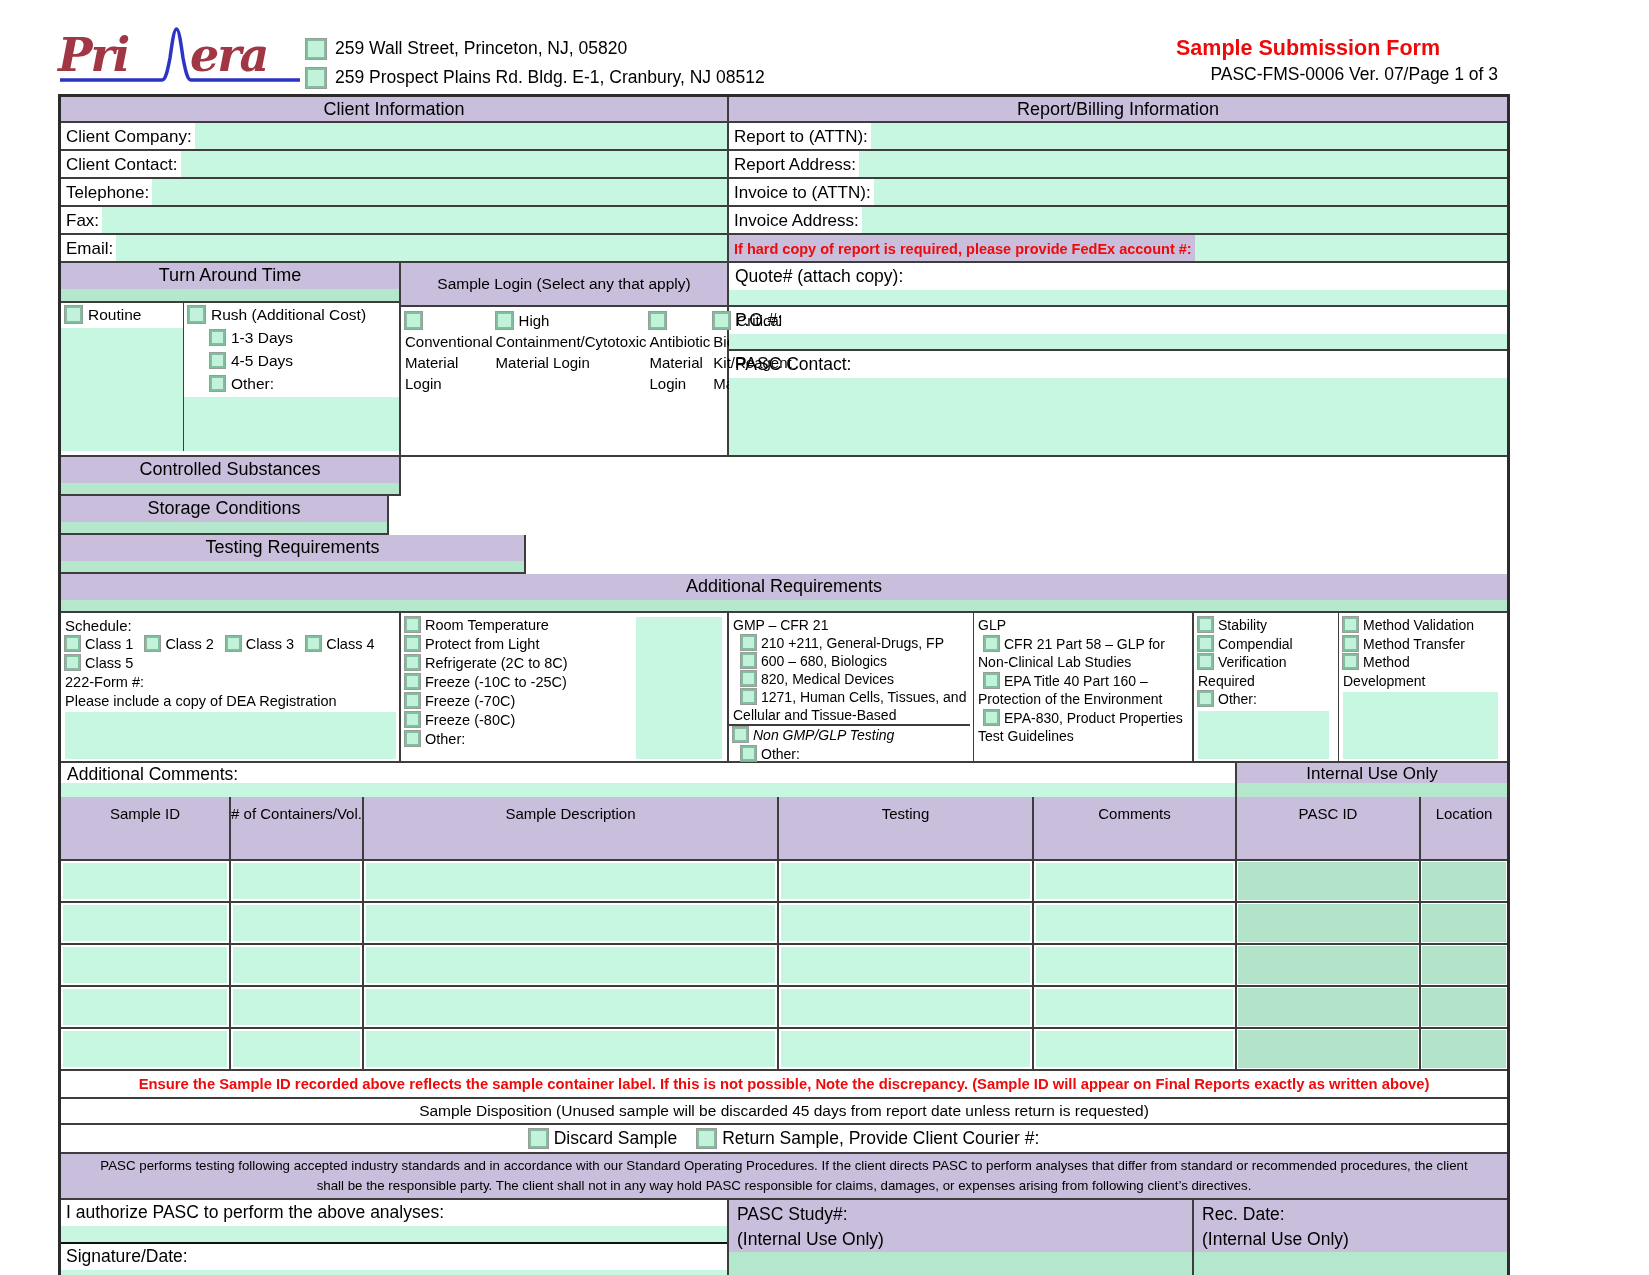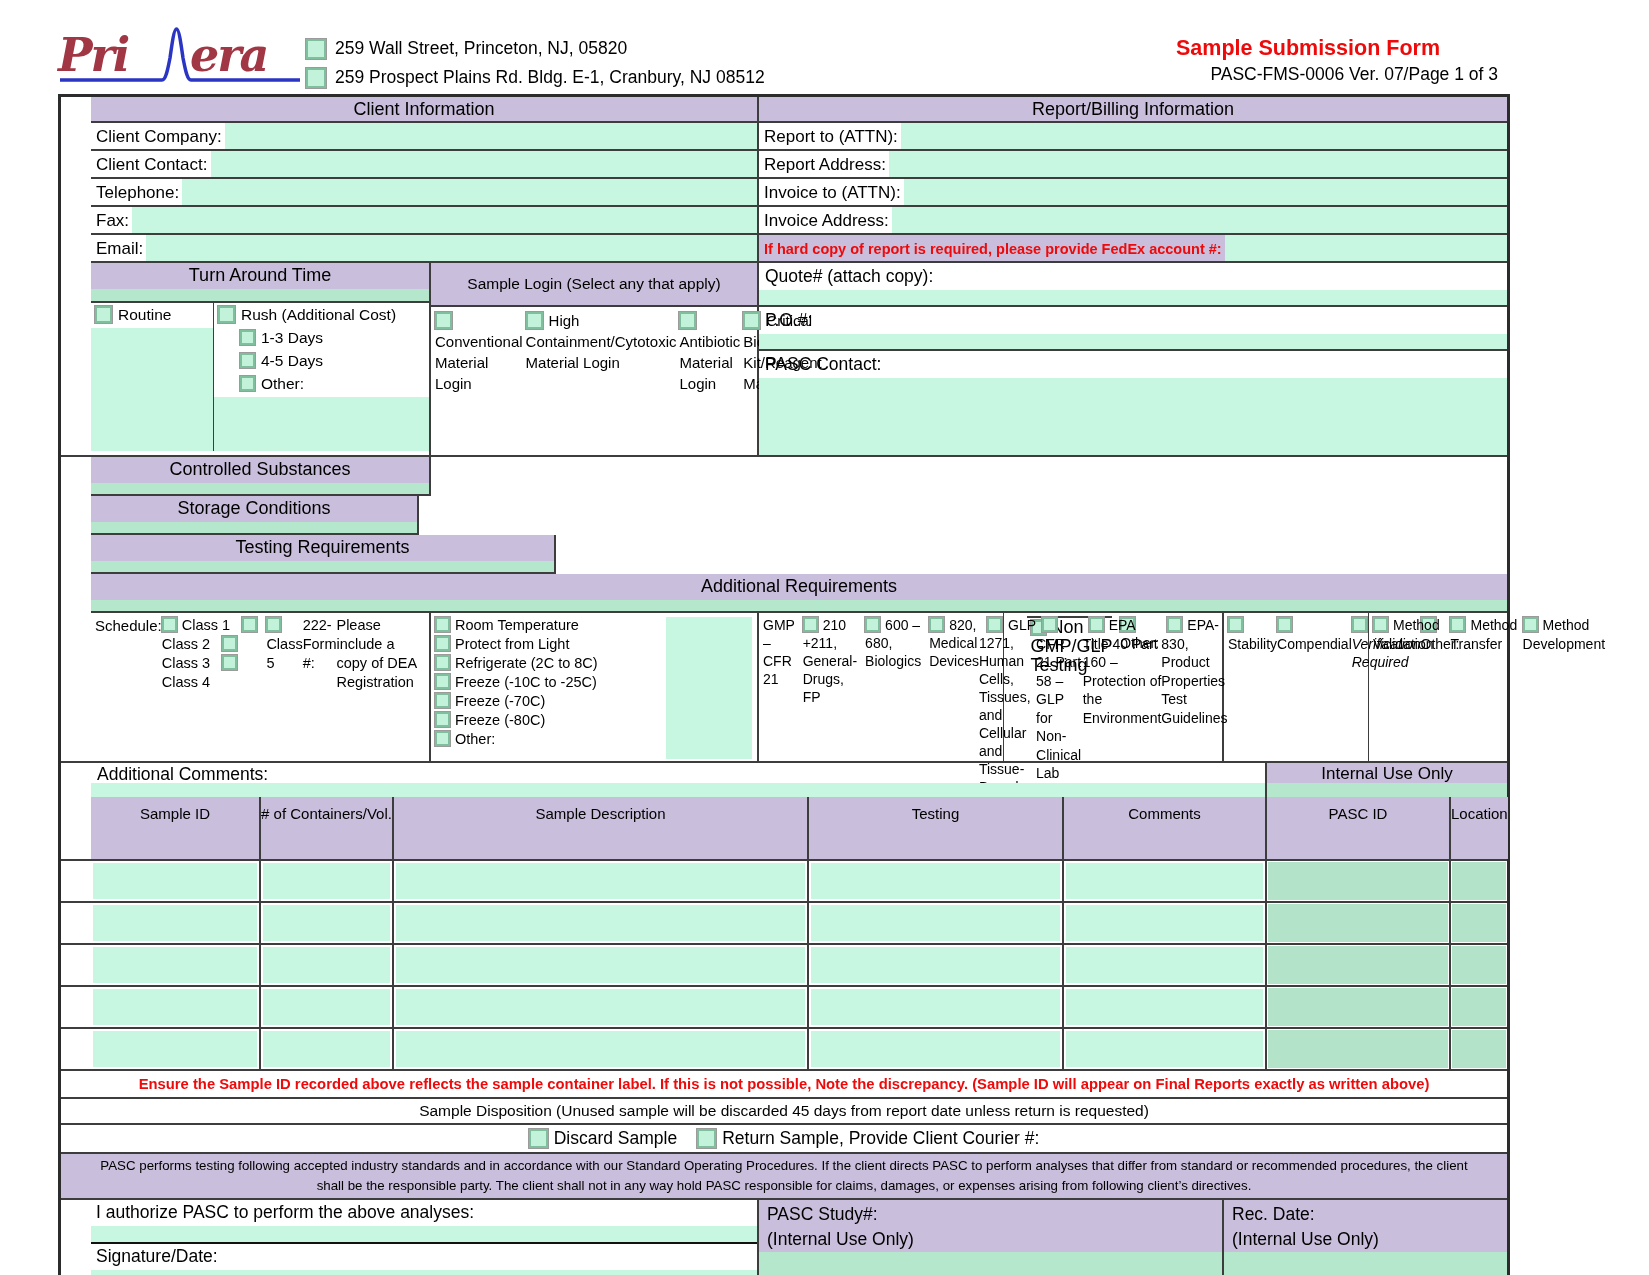--- a/index.html
+++ b/index.html
@@ -27,21 +27,21 @@
   .addresses{flex:1;padding-top:22px;}
   .addr-line{display:flex;align-items:center;gap:9px;height:29px;font-size:17.5px;}
   .titleblock{width:470px;flex:none;padding-top:24px;text-align:right;}
   .form-title{color:var(--red);font-weight:bold;font-size:21.5px;padding-right:70px;}
   .doc-number{font-size:17.5px;padding-right:12px;margin-top:3px;}
 
   
   .cb{display:inline-block;width:17px;height:17px;background:#c3f2da;border:2px solid #7fbf9e;outline:1px solid #9b9b9b;outline-offset:0;vertical-align:-3px;flex:none;}
   .cb.s{width:15px;height:15px;vertical-align:-2px;}
   .form{border:3px solid #2c2c2c;width:1452px;font-size:17px;}
-  .row{display:flex;width:100%;padding-left:30px;}
+  .row{display:flex;width:100%;}
   .br{border-right:2px solid var(--bd);}
   .br1{border-right:1px solid var(--bd);}
   .bb{border-bottom:2px solid var(--bd);}
   .sec-h{background:var(--purple);text-align:center;font-size:18px;}
   .hstrip{height:13px;background:var(--sage);}
   .col{display:flex;flex-direction:column;}
 
   .w-l{width:668px;flex:none;}
   .w-r{flex:1;}
   .w340{width:340px;flex:none;}
@@ -67,21 +67,21 @@
   .greenblock{background:var(--mint);flex:1;margin-top:2px;}
   .login-content{display:flex;flex-direction:row;height:148px;padding:2px 2px 0 4px;font-size:15px;}
   .login-content .opt{font-size:15px;line-height:21px;padding-left:0;}
   .sdsrow{margin-top:auto;padding-bottom:3px;font-size:15px;}
   .sdsrow .cb{margin:0 5px 0 8px;}
 
   .qlabel{height:27px;padding:3px 0 0 6px;font-size:17.5px;}
   .qfill{background:var(--mint);}
 
   .secc{height:150px;}
-  .dense{font-size:14.5px;line-height:19px;padding:3px 3px 0 4px;display:flex;flex-direction:row;}
+  .dense{font-size:14.5px;line-height:19px;padding:3px 3px 0 4px;display:flex;flex-direction:column;}
   .dense .opt{font-size:14.5px;line-height:19px;padding:0;}
   .dense .cb{width:15px;height:15px;vertical-align:-2px;margin-right:5px;}
   .classrow .lbl{margin-right:8px;}
   .sc-wrap{display:flex;gap:33px;}
   .sc-list{width:198px;flex:none;}
   .sc-green{flex:1;background:var(--mint);margin:1px 2px 2px 0;}
   .divtop{border-top:2px solid var(--bd);margin-left:-4px;padding-left:4px!important;}
   .ar-green{background:var(--mint);flex:1;margin:2px 6px 2px 0;}
 
   .cmt-label{height:20px;padding:1px 0 0 6px;font-size:17.5px;}
@@ -315,36 +315,36 @@
         <div class="sc-green"></div>
       </div>
 
       <div class="w465 br" style="display:flex;">
         <div class="dense br1" style="width:245px;font-size:14px;line-height:18px;">
           <div>GMP – CFR 21</div>
           <div class="opt" style="font-size:14px;line-height:18px;padding-left:8px;"><span class="cb"></span><span>210 +211, General-Drugs, FP</span></div>
           <div class="opt" style="font-size:14px;line-height:18px;padding-left:8px;"><span class="cb"></span><span>600 – 680, Biologics</span></div>
           <div class="opt" style="font-size:14px;line-height:18px;padding-left:8px;"><span class="cb"></span><span>820, Medical Devices</span></div>
           <div class="opt" style="font-size:14px;line-height:18px;text-indent:8px;"><span class="cb"></span><span>1271, Human Cells, Tissues, and Cellular and Tissue-Based</span></div>
-          <div class="opt divtop" style="font-size:18px;line-height:19px;padding-left:12px;"><span class="cb"></span><span>Non GMP/GLP Testing</span></div>
+          <div class="opt divtop" style="font-size:14px;line-height:19px;padding-left:12px;font-style:italic;"><span class="cb"></span><span>Non GMP/GLP Testing</span></div>
           <div class="opt" style="font-size:14px;line-height:18px;padding-left:8px;"><span class="cb"></span><span>Other:</span></div>
         </div>
         <div class="dense" style="flex:1;font-size:14px;line-height:18.5px;">
           <div>GLP</div>
           <div class="opt" style="font-size:14px;line-height:18.5px;text-indent:6px;"><span class="cb"></span><span>CFR 21 Part 58 – GLP for Non-Clinical Lab Studies</span></div>
           <div class="opt" style="font-size:14px;line-height:18.5px;text-indent:6px;"><span class="cb"></span><span>EPA Title 40 Part 160 – Protection of the Environment</span></div>
           <div class="opt" style="font-size:14px;line-height:18.5px;text-indent:6px;"><span class="cb"></span><span>EPA-830, Product Properties Test Guidelines</span></div>
         </div>
       </div>
 
       <div style="flex:1;display:flex;">
         <div class="dense br1" style="width:145px;font-size:14px;line-height:18.5px;">
           <div class="opt" style="font-size:14px;line-height:18.5px;"><span class="cb"></span><span>Stability</span></div>
           <div class="opt" style="font-size:14px;line-height:18.5px;"><span class="cb"></span><span>Compendial</span></div>
-          <div class="opt" style="font-size:14px;line-height:18.5px;font-style:italic;"><span class="cb"></span><span>Verification Required</span></div>
+          <div class="opt" style="font-size:14px;line-height:18.5px;"><span class="cb"></span><span>Verification Required</span></div>
           <div class="opt" style="font-size:14px;line-height:18.5px;"><span class="cb"></span><span>Other:</span></div>
           <div class="ar-green"></div>
         </div>
         <div class="dense" style="flex:1;font-size:14px;line-height:18.5px;">
           <div class="opt" style="font-size:14px;line-height:18.5px;"><span class="cb"></span><span>Method Validation</span></div>
           <div class="opt" style="font-size:14px;line-height:18.5px;"><span class="cb"></span><span>Method Transfer</span></div>
           <div class="opt" style="font-size:14px;line-height:18.5px;width:120px;"><span class="cb"></span><span>Method Development</span></div>
           <div class="ar-green"></div>
         </div>
       </div>

